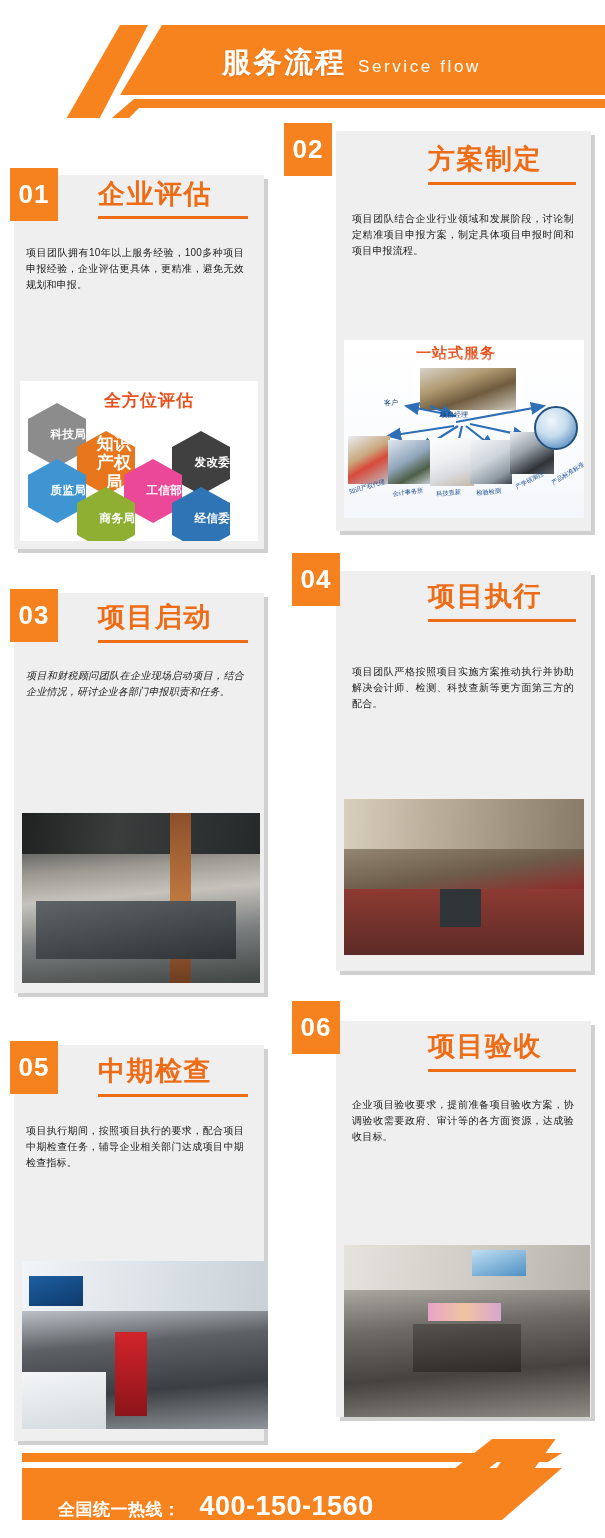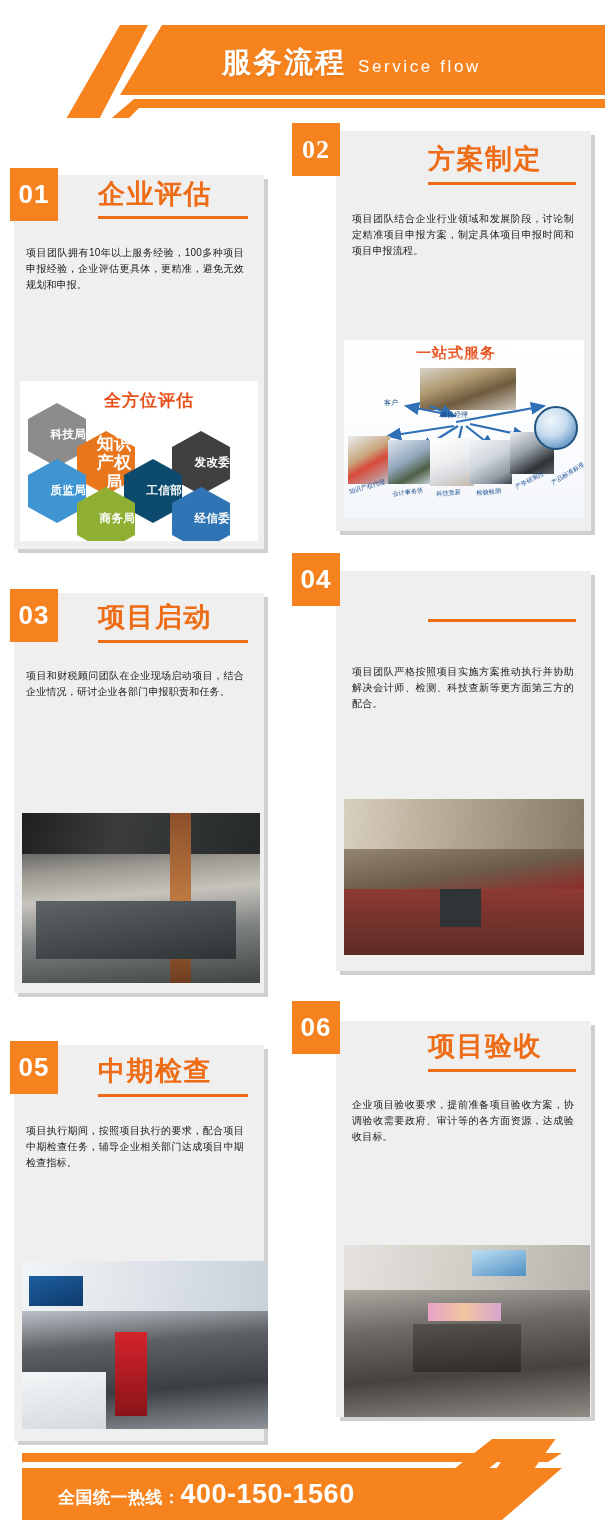--- a/index.html
+++ b/index.html
@@ -110,21 +110,21 @@
     -webkit-clip-path: polygon(66px 0, 100px 0, 34px 52px, 0 52px);
     clip-path: polygon(66px 0, 100px 0, 34px 52px, 0 52px);
   }
   .ftr-diag2 {
     position: absolute; left: 496px; top: -70px; width: 110px; height: 100px;
     background: #F7831E;
     -webkit-clip-path: polygon(72px 0, 110px 0, 38px 100px, 0 100px);
     clip-path: polygon(72px 0, 110px 0, 38px 100px, 0 100px);
   }
   .ftr-text {
-    position: absolute; left: 58px; top: 40px; display: flex; align-items: baseline; gap: 0; z-index: 3;
+    position: absolute; left: 58px; top: 52px; display: flex; align-items: baseline; gap: 19px; z-index: 3;
   }
   .ftr-label { color: #ffffff; font-size: 17px; font-weight: bold; letter-spacing: 0.5px; }
   .ftr-phone { color: #ffffff; font-size: 27px; font-weight: bold; letter-spacing: 0.5px; }
 </style>
 </head>
 <body>
 
 <div id="page">
 
   <div class="header">
@@ -152,34 +152,34 @@
     </div>
     <div class="hex" style="left:57px; top:50px; background:#E8761D; font-size:17px;">
       <span style="display:block; width:42px;">知识产权局</span>
     </div>
     <div class="hex" style="left:152px; top:50px; background:#404040;">
       <span>发改委</span>
     </div>
     <div class="hex" style="left:8px; top:78px; background:#3F95D1;">
       <span>质监局</span>
     </div>
-    <div class="hex" style="left:104px; top:78px; background:#0c4a6e;">
+    <div class="hex" style="left:104px; top:78px; background:#ec4899;">
       <span>工信部</span>
     </div>
     <div class="hex" style="left:152px; top:106px; background:#2F74B5;">
       <span>经信委</span>
     </div>
     <div class="hex" style="left:57px; top:106px; background:#8FAF33;">
       <span>商务局</span>
     </div>
   </div>
 
   <div class="card" style="left:336px; top:118px; width:255px; height:400px;">
   </div>
-  <div class="badge" style="left:292px; top:110px;font-family:Liberation Serif, serif;">02</div>
+  <div class="badge" style="left:284px; top:110px;">02</div>
   <div class="card-title" style="left:428px; top:128px;">方案制定</div>
   <div class="title-rule" style="left:428px; top:169px; width:148px;"></div>
   <div class="card-body" style="left:352px; top:198px; width:222px;">项目团队结合企业行业领域和发展阶段，讨论制定精准项目申报方案，制定具体项目申报时间和项目申报流程。</div>
 
   <div class="osswrap" style="left:344px; top:327px; width:240px; height:178px;
               background:linear-gradient(180deg,#ffffff 0%,#fbfcfe 55%,#f3f6fa 100%);">
     <div class="oss-title" style="left:72px; top:4px;">一站式服务</div>
 
     <div class="oss-thumb" style="left:76px; top:28px; width:96px; height:42px;
                 background:linear-gradient(160deg,#d7d3c8 0%,#b09a72 35%,#6f5b3e 62%,#cfc9bd 100%);
@@ -226,34 +226,35 @@
     <div class="oss-label" style="left:132px; top:149px; transform:rotate(-5deg); transform-origin:left top;">检验检测</div>
     <div class="oss-label" style="left:170px; top:144px; transform:rotate(-28deg); transform-origin:left top;">产学研测控</div>
     <div class="oss-label" style="left:206px; top:140px; transform:rotate(-32deg); transform-origin:left top;">产品标准标准</div>
   </div>
 
   <div class="card" style="left:14px; top:580px; width:250px; height:400px;">
   </div>
   <div class="badge" style="left:10px; top:576px;">03</div>
   <div class="card-title" style="left:98px; top:586px;">项目启动</div>
   <div class="title-rule" style="left:98px; top:627px; width:150px;"></div>
-  <div class="card-body" style="left:26px; top:655px; width:218px;">项目和财税顾问团队在企业现场启动项目，结合企业情况，研讨企业各部门申报职责和任务。</div>
+  <div class="card-body" style="left:26px; top:655px; width:218px;font-style:italic;">项目和财税顾问团队在企业现场启动项目，结合企业情况，研讨企业各部门申报职责和任务。</div>
   <div class="photo" style="left:22px; top:800px; width:238px; height:170px;
               background:linear-gradient(175deg,#2b2d2c 0%,#44474a 13%,#9d9a92 33%,#c6c3bc 48%,#7c7f80 70%,#3f4543 100%);">
     <div style="position:absolute;left:0;top:0;width:100%;height:24%;
                 background:linear-gradient(100deg,#1f2120 0%,#3a3d3c 40%,#26292a 100%);"></div>
     <div style="position:absolute;left:62%;top:0;width:9%;height:100%;
                 background:linear-gradient(180deg,#8b4f2a,#bd7840,#6e3d20);"></div>
     <div style="position:absolute;left:6%;top:52%;width:84%;height:34%;
                 background:linear-gradient(170deg,#5f6467,#2e3335);"></div>
   </div>
 
   <div class="card" style="left:336px; top:558px; width:255px; height:400px;">
   </div>
   <div class="badge" style="left:292px; top:540px;">04</div>
+  <div class="card-title" style="left:428px; top:565px;">项目执行</div>
   <div class="title-rule" style="left:428px; top:606px; width:148px;"></div>
   <div class="card-body" style="left:352px; top:651px; width:222px;">项目团队严格按照项目实施方案推动执行并协助解决会计师、检测、科技查新等更方面第三方的配合。</div>
   <div class="photo" style="left:344px; top:786px; width:240px; height:156px;
               background:linear-gradient(170deg,#c3b7a3 0%,#9c8f7c 20%,#6d5c4a 48%,#8c2f2c 66%,#513b30 100%);">
     <div style="position:absolute;left:0;top:0;width:100%;height:32%;
                 background:linear-gradient(95deg,#d8cfbd 0%,#b5a894 45%,#877b67 100%);"></div>
     <div style="position:absolute;left:0;top:58%;width:100%;height:42%;
                 background:linear-gradient(180deg,#8d3a33,#5d2b26);"></div>
     <div style="position:absolute;left:40%;top:58%;width:17%;height:24%;
                 background:#2f3438;"></div>

